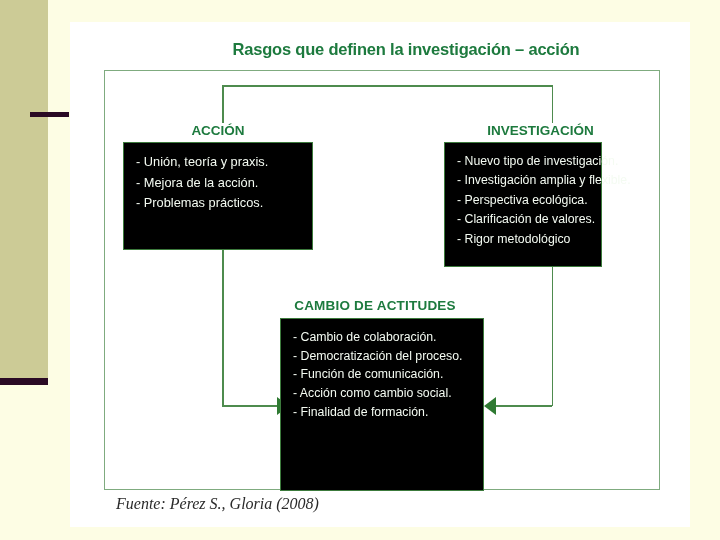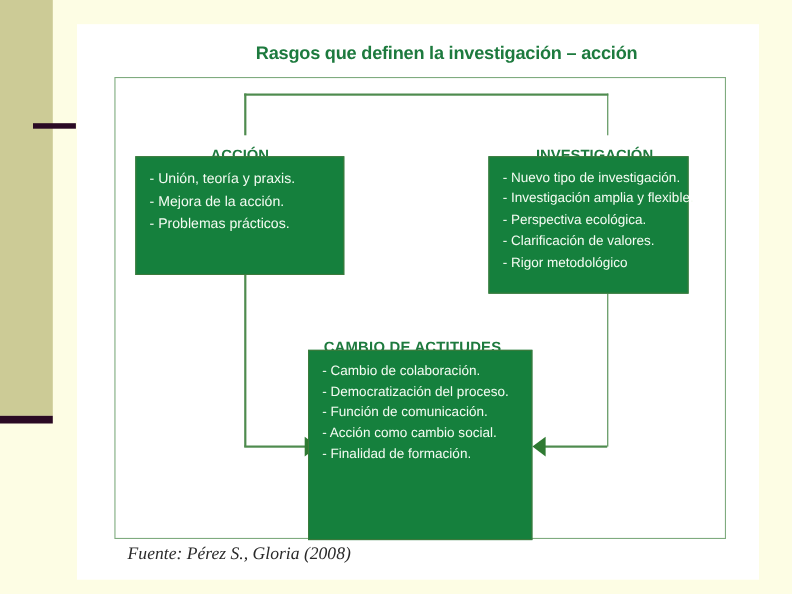--- a/index.html
+++ b/index.html
@@ -53,42 +53,42 @@
   }
   .arrow-left{
     left:414px;top:375px;
     border-top:9px solid transparent;border-bottom:9px solid transparent;
     border-right:12px solid #2f7a32;
   }
 
   .col-head{
     position:absolute;
     font-size:13.5px;font-weight:bold;color:#1d7a3e;
-    text-align:center;white-space:nowrap;margin-top:10px;
+    text-align:center;white-space:nowrap;
   }
   .head-accion{left:53px;top:101px;width:190px;}
   .head-investigacion{left:374px;top:101px;width:193px;}
   .head-cambio{left:205px;top:276px;width:200px;letter-spacing:0.2px;}
 
   .gbox{
     position:absolute;
-    background:#15803d;
+    background:#000000;
     border:1.5px solid #3c7a3c;
     box-sizing:border-box;
     color:#ffffff;
     padding:9px 10px 0 12px;
   }
   .gbox .item{
     font-size:12.5px;line-height:1.52;white-space:nowrap;color:#f4fbf2;
   }
 
   .box-accion{left:53px;top:120px;width:190px;height:108px;}
   .box-accion .item{font-size:12.8px;line-height:1.62;}
 
-  .box-investigacion{left:374px;top:120px;width:182px;height:125px;}
+  .box-investigacion{left:374px;top:120px;width:158px;height:125px;}
   .box-investigacion .item{font-size:12.3px;line-height:1.58;}
 
   .box-cambio{left:210px;top:296px;width:204px;height:173px;}
   .box-cambio .item{font-size:12.3px;line-height:1.52;}
 
   .source{
     position:absolute;left:46px;top:473px;
     font-size:16px;font-style:italic;color:#2a2a2a;
     font-family:"Liberation Serif", serif;
     white-space:nowrap;

